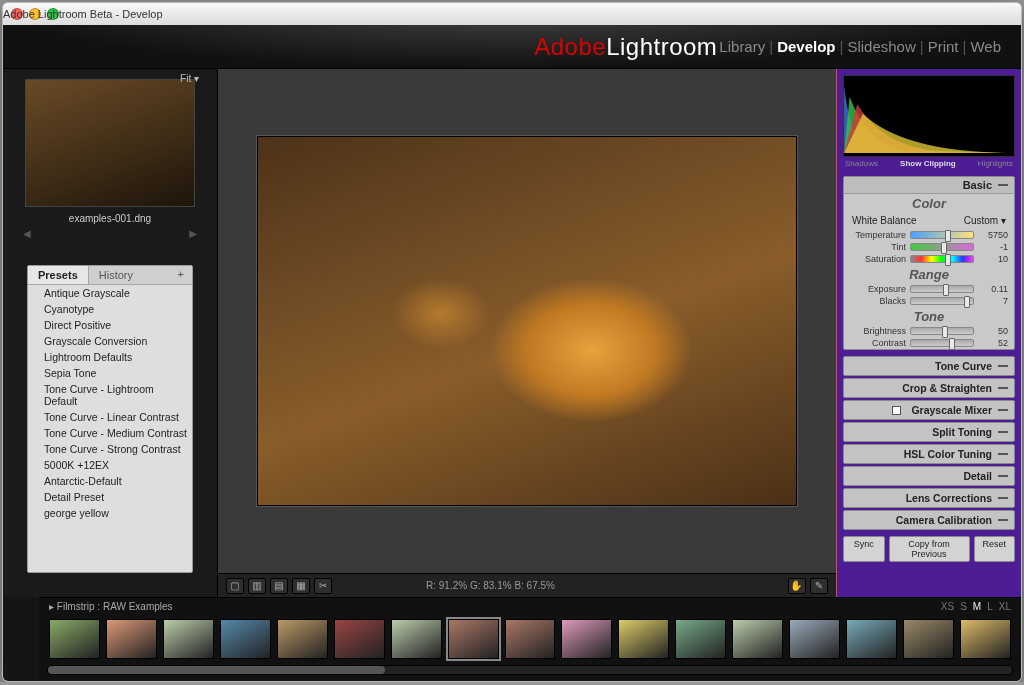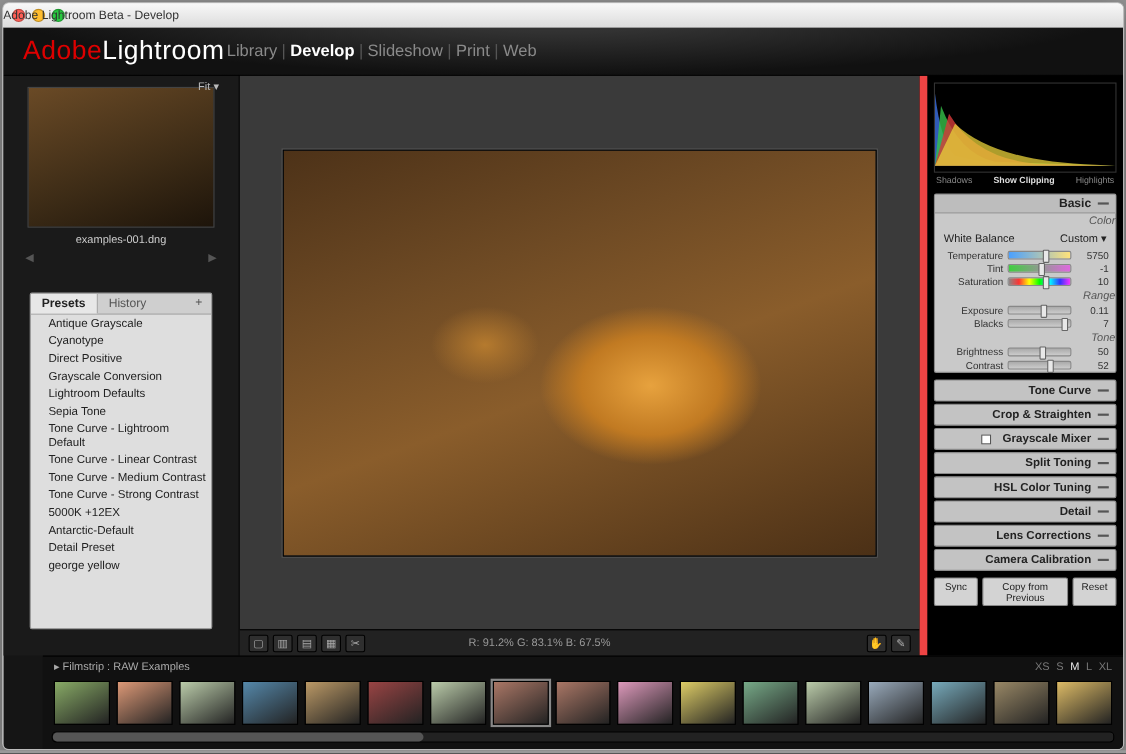--- a/index.html
+++ b/index.html
@@ -8,21 +8,21 @@
   .window { width: 1020px; height: 680px; background: #f5f5f5; border: 1px solid #bbb; border-radius: 6px;
             box-shadow: 0 6px 28px rgba(0,0,0,.45); overflow: hidden; display: flex; flex-direction: column; margin-top:2px;}
   .titlebar { height: 22px; background: linear-gradient(#f8f8f8,#dcdcdc); display:flex; align-items:center; position:relative; }
   .traffic { display:flex; gap:6px; margin-left:8px; }
   .tl { width:12px;height:12px;border-radius:50%; border:1px solid rgba(0,0,0,.25);}
   .tl.red{background:#ff5f56;} .tl.yel{background:#ffbd2e;} .tl.grn{background:#27c93f;}
   .titlebar .title { position:absolute; left:0; right:0; font-size:11px; color:#333;}
 
   .app { flex:1; background:#151515; color:#ccc; display:flex; flex-direction:column; min-height:0; }
 
-  .topbar { height:44px; display:flex; align-items:center; justify-content:flex-start; padding:16px 18px;
+  .topbar { height:44px; display:flex; align-items:center; justify-content:flex-end; padding:16px 18px;
             background: radial-gradient(ellipse at 50% -30%, #333 20%, #111 70%); border-bottom:1px solid #000;}
   .logo { font-size:24px; font-weight:300; letter-spacing:.5px; color:#fff; }
   .logo .brand { color:#d00; font-weight:400; }
   .modules { display:flex; font-size:15px;}
   .modules span { color:#8a8a8a; cursor:pointer; padding:2px 2px;}
   .modules span.active { color:#fff; font-weight:600;}
   .modules .sep{color:#555;}
 
   .main { flex:1; display:flex; min-height:0; }
   .left { width:215px; background:#1a1a1a; border-right:1px solid #000; display:flex; flex-direction:column;}
@@ -46,30 +46,30 @@
   .photo { width:540px; height:370px; border:1px solid #000; box-shadow:0 0 0 1px #555;
            background:
              radial-gradient(ellipse 140px 100px at 62% 58%, #e7a23e 0%, #c17a22 45%, rgba(0,0,0,0) 72%),
              radial-gradient(ellipse 70px 50px at 34% 48%, #b57a2e 0%, rgba(0,0,0,0) 70%),
              linear-gradient(160deg,#4d3218 0%, #6e4a24 30%, #8a5d2b 55%, #4b3016 100%);
            position:relative; }
   .centerbar{ height:24px; background:#222; border-top:1px solid #000; display:flex; align-items:center; padding:0 8px; gap:4px; font-size:10px; color:#999;}
   .iconbtn{ width:18px;height:16px; background:#2f2f2f; border:1px solid #000; border-radius:2px; display:flex;align-items:center;justify-content:center; color:#aaa; font-size:10px; cursor:pointer;}
   .rgb{ margin-left:90px;} .right-tools{margin-left:auto; display:flex; gap:4px;}
 
-  .right { width:185px; background:#000000; border-left:7px solid #ef4444; display:flex; flex-direction:column;}
+  .right { width:185px; background:#4c1d95; border-left:1px solid #ef4444; display:flex; flex-direction:column;}
   .histo { height:82px; margin:6px 6px 2px; border:1px solid #333; background:#000; position:relative; overflow:hidden;}
   .histo-fill{ position:absolute; inset:0;}
   .histo-labels{ display:flex; justify-content:space-between; font-size:8px; color:#888; padding:0 8px 4px;}
   .histo-labels .mid{color:#ddd; font-weight:600;}
 
   .rpanel{ background:#c9c9c9; color:#222; border:1px solid #8a8a8a; border-radius:2px; margin:4px 6px; font-size:10px;}
   .rpanel .hdr{ display:flex; justify-content:flex-end; align-items:center; gap:6px; background:#bdbdbd; border-bottom:1px solid #9a9a9a; padding:2px 6px 2px 6px; font-weight:700; font-size:11px; cursor:pointer;}
   .rpanel .hdr .collapse{ width:10px;height:2px;background:#555;}
-  .rpanel .section-title{ text-align:right; font-size:10px; color:#555; padding:2px 0 1px; font-style:italic;}
+  .rpanel .section-title{ text-align:center; font-size:13px; color:#555; padding:2px 0 1px; font-style:italic;font-weight:bold;}
   .row{ display:flex; align-items:center; padding:1px 6px; gap:4px;}
   .row .lbl{ width:56px; text-align:right; font-size:9px; color:#333;}
   .row .val{ width:30px; text-align:right; font-size:9px; color:#333;}
   .row .slider{ flex:1; height:8px; position:relative; background:linear-gradient(#aaa,#ccc); border-radius:2px; border:1px solid #888;}
   .row .slider.temp{ background:linear-gradient(90deg,#4aa0ff,#ffe27a);}
   .row .slider.tint{ background:linear-gradient(90deg,#3ecf3e,#e067e0);}
   .row .slider.sat{ background:linear-gradient(90deg,#888,#f33,#ff0,#0f0,#0ff,#33f,#f3f);}
   .row .slider .thumb{ position:absolute; top:-2px; width:6px;height:12px; background:#e8e8e8; border:1px solid #666; border-radius:1px;}
   .row.top{ justify-content:space-between; padding:3px 8px;}
   .rcollapsed{ background:#c3c3c3; border:1px solid #8a8a8a; border-radius:2px; margin:2px 6px; font-size:10.5px; font-weight:600; padding:3px 6px; text-align:right; color:#222; display:flex; justify-content:flex-end; align-items:center; gap:6px; cursor:pointer;}

